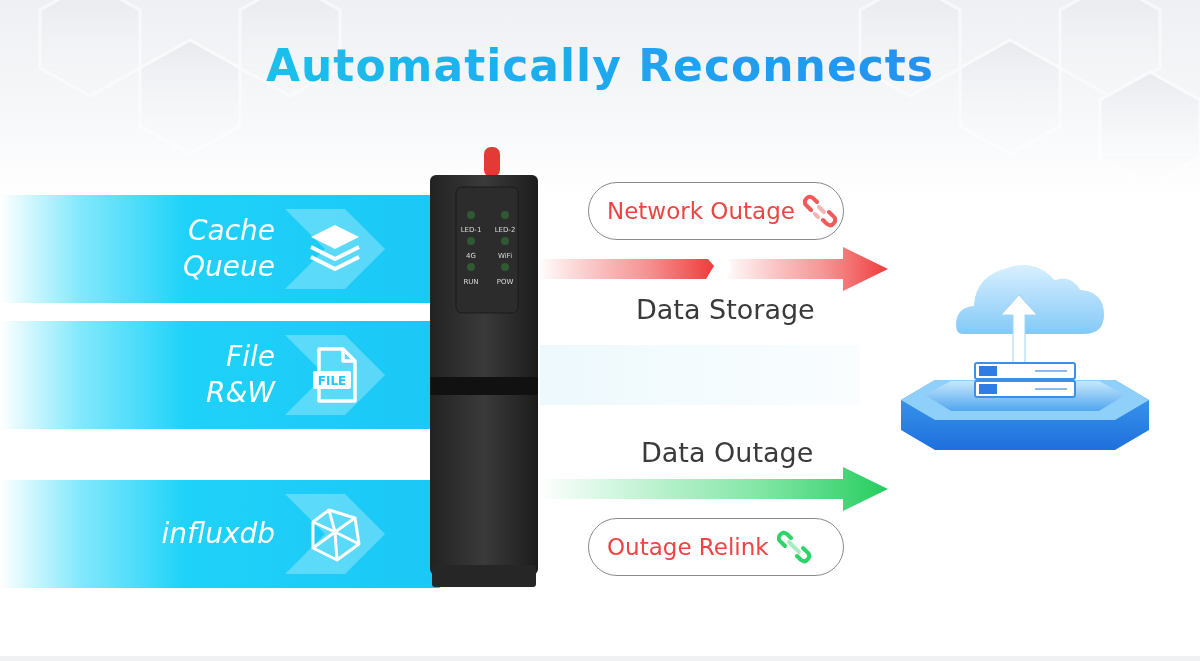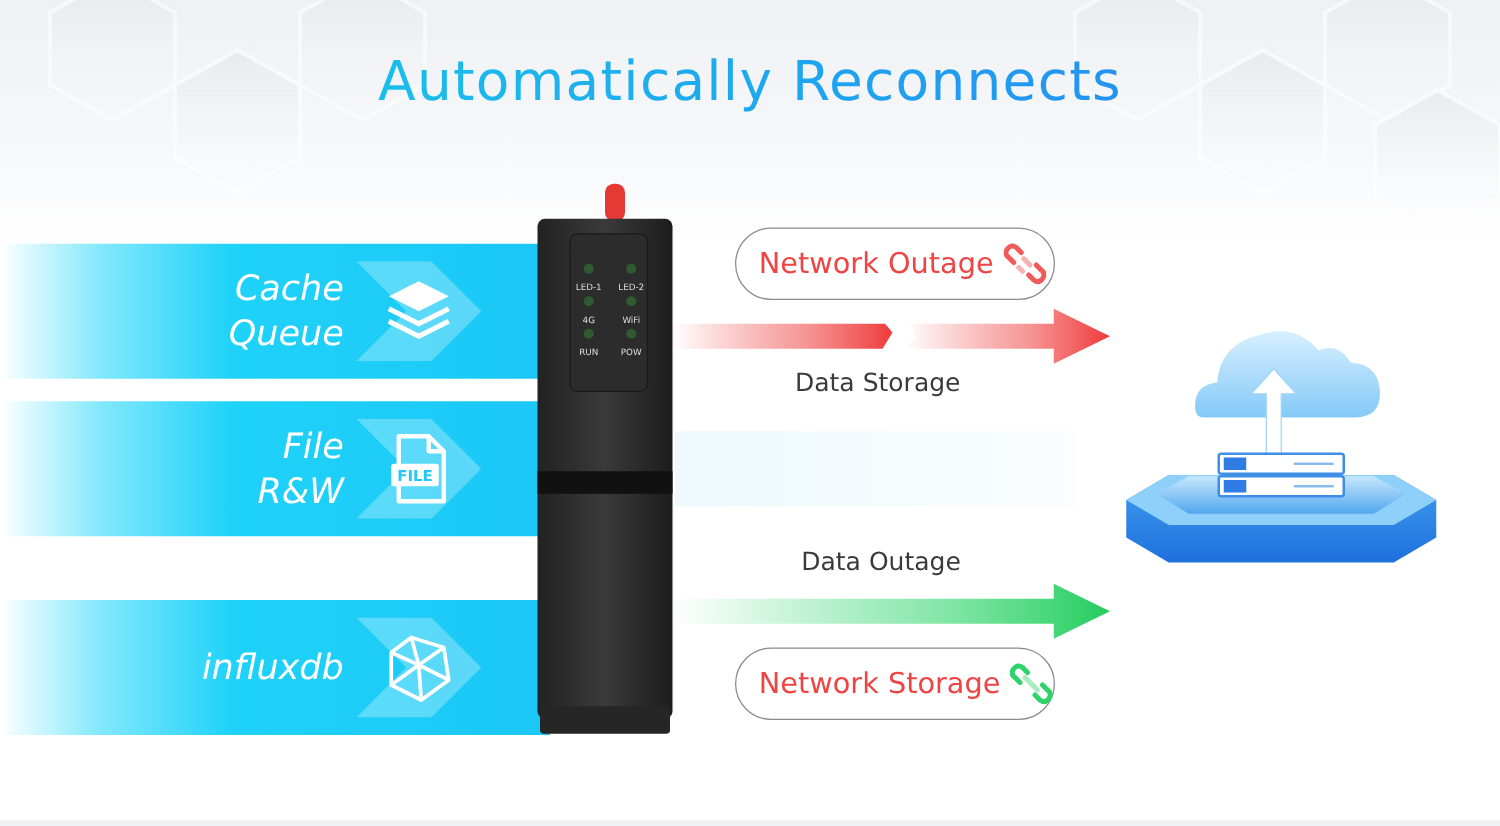--- a/index.html
+++ b/index.html
@@ -5,21 +5,21 @@
   * { box-sizing: border-box; margin: 0; padding: 0; }
   html, body { width: 1200px; height: 661px; overflow: hidden; }
   body {
     position: relative;
     background: linear-gradient(180deg, #eef0f3 0%, #f7f8fa 18%, #ffffff 30%, #ffffff 100%);
     font-family: "Liberation Sans", sans-serif;
   }
   .hexbg { position: absolute; left: 0; top: 0; width: 1200px; height: 180px; opacity: .55; }
   .title {
     position: absolute; left: 0; top: 40px; width: 1200px; text-align: center;
-    font-family: "DejaVu Sans", sans-serif; font-weight: normal; font-size: 44px;
+    font-family: "DejaVu Sans", sans-serif; font-weight: bold; font-size: 44px;
     letter-spacing: 1px;
     background: linear-gradient(90deg, #18d3e8 0%, #1ea4f0 55%, #2a7ff0 100%);
     -webkit-background-clip: text; background-clip: text; color: transparent;
   }
   
   .band {
     position: absolute; left: 0; width: 440px; height: 108px;
     background: linear-gradient(90deg, rgba(30,214,250,0) 0%, rgba(30,214,250,.55) 18%, #1fd2f9 42%, #1bc7f6 100%);
   }
   .band .lbl {
@@ -35,21 +35,21 @@
   
   .device { position: absolute; left: 428px; top: 145px; width: 112px; height: 445px; }
   
   .pill {
     position: absolute; height: 58px; border: 1.5px solid #8a8a8a; border-radius: 29px;
     background: #fff; display: flex; align-items: center; padding-left: 18px;
     font-family: "DejaVu Sans", sans-serif; font-size: 23px; color: #ef4444;
   }
   .pill .link { margin-left: 8px; width: 34px; height: 34px; }
   .lab {
-    position: absolute; font-family: "DejaVu Sans", sans-serif; font-size: 20px; color: #3a3a3a;
+    position: absolute; font-family: "DejaVu Sans", sans-serif; font-size: 27px; color: #3a3a3a;
   }
   .arrow { position: absolute; }
   .cloud { position: absolute; left: 895px; top: 245px; width: 260px; height: 225px; }
   .bottomline { position: absolute; left: 0; top: 656px; width: 1200px; height: 5px; background: #f0f1f3; }
 </style>
 </head>
 <body>
 
 <svg class="hexbg" viewBox="0 0 1200 180">
   <defs>
@@ -183,21 +183,21 @@
     <linearGradient id="green" x1="0" x2="1">
       <stop offset="0" stop-color="#2ed46a" stop-opacity="0"></stop>
       <stop offset="0.6" stop-color="#3ad873" stop-opacity="0.6"></stop>
       <stop offset="1" stop-color="#24cc5e"></stop>
     </linearGradient>
   </defs>
   <path d="M0 15 H305 V3 L350 25 L305 47 V35 H0Z" fill="url(#green)"></path>
 </svg>
 
 <div class="pill" style="left:588px; top:518px; width:256px;">
-  <span>Network Storage</span>
+  <span>Outage Relink</span>
   <svg class="link" viewBox="0 0 34 34">
     <g fill="none" stroke="#2ed46a" stroke-width="4" stroke-linecap="round">
       <path d="M14 8 L10 4 Q6 1 3 5 Q0 9 4 12 L8 16"></path>
       <path d="M20 26 L24 30 Q28 33 31 29 Q34 25 30 22 L26 18"></path>
     </g>
     <path d="M12 12 L22 22" stroke="#a8ecc0" stroke-width="4" stroke-linecap="round"></path>
   </svg>
 </div>
 
 <svg class="cloud" viewBox="0 0 260 225">

